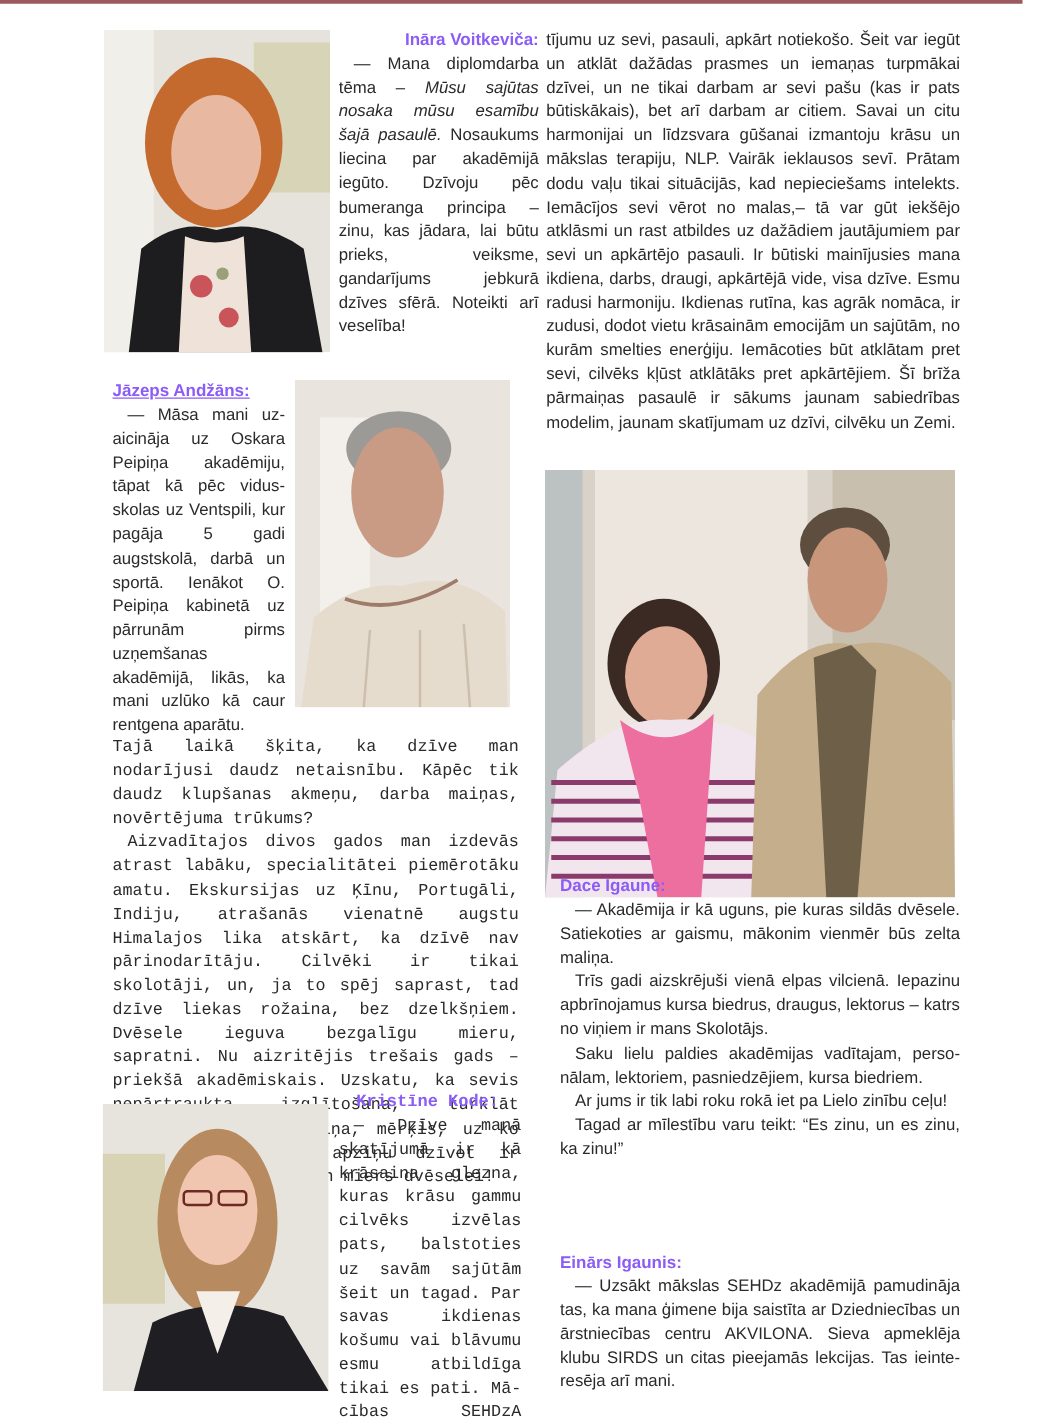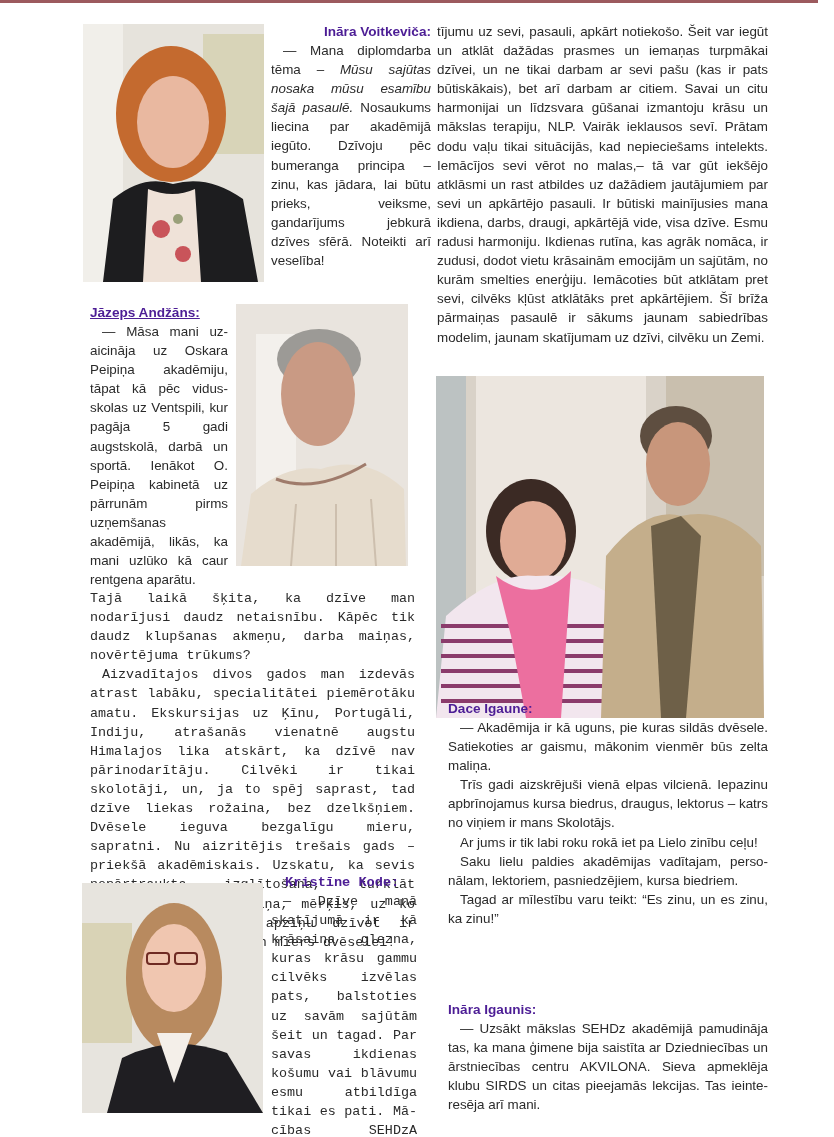--- a/index.html
+++ b/index.html
@@ -2,21 +2,21 @@
 <html><head>
   <meta charset="utf-8">
   <style>
     html, body { margin: 0; padding: 0; background: #ffffff; }
     body { width: 834px; height: 1137px; position: relative; overflow: hidden;
            font-family: "Liberation Sans", sans-serif; color: #2a2a2a; }
     .top-rule { position: absolute; left: 0; top: 0; width: 818px; height: 3px; background: #9c5a5e; }
     .block { position: absolute; font-size: 13.4px; line-height: 19.1px; }
     .block p { margin: 0; text-align: justify; text-indent: 12px; }
     .block p.noind { text-indent: 0; }
-    .name { color: #4c1d95; font-weight: bold; font-size: 13.6px; line-height: 19px; margin: 0; }
+    .name { color: #8b5cf6; font-weight: bold; font-size: 13.6px; line-height: 19px; margin: 0; }
     .em { font-style: italic; }
     .photo { position: absolute; overflow: hidden; }
     .photo svg { width: 100%; height: 100%; display: block; }
   </style>
 </head>
 <body>
 
 <div class="top-rule"></div>
 
 <div class="photo" style="left:83px; top:24px; width:181px; height:258px;" aria-label="portrait of Inara Voitkevica">
@@ -89,27 +89,27 @@
     <ellipse cx="242" cy="88" rx="32" ry="42" fill="#c8967b"></ellipse>
     <path d="M165 342 L170 180 Q210 130 245 140 Q290 130 325 170 L328 342 Z" fill="#c4ae8b"></path>
     <path d="M215 150 L245 140 L265 160 L250 342 L225 342 Z" fill="#6e6048"></path>
   </svg>
 </div>
 
 <div class="block" style="left:448px; top:699px; width:320px;">
   <h3 class="name">Dace Igaune:</h3>
   <p>— Akadēmija ir kā uguns, pie kuras sildās dvē­sele. Satiekoties ar gaismu, mākonim vienmēr būs zelta maliņa.</p>
   <p>Trīs gadi aizskrējuši vienā elpas vilcienā. Iepazinu apbrīnojamus kursa biedrus, draugus, lektorus – katrs no viņiem ir mans Skolotājs.</p>
+  <p>Saku lielu paldies akadēmijas vadītajam, perso­nālam, lektoriem, pasniedzējiem, kursa biedriem.</p>
   <p>Ar jums ir tik labi roku rokā iet pa Lielo zinību ceļu!</p>
-  <p>Saku lielu paldies akadēmijas vadītajam, perso­nālam, lektoriem, pasniedzējiem, kursa biedriem.</p>
   <p>Tagad ar mīlestību varu teikt: “Es zinu, un es zinu, ka zinu!”</p>
 </div>
 
 <div class="block" style="left:448px; top:1000px; width:320px;">
-  <h3 class="name">Ināra Igaunis:</h3>
+  <h3 class="name">Einārs Igaunis:</h3>
   <p>— Uzsākt mākslas SEHDz akadēmijā pamudināja tas, ka mana ģimene bija saistīta ar Dziedniecības un ārstniecības centru AKVILONA. Sieva apmeklēja klubu SIRDS un citas pieejamās lekcijas. Tas ieinte­resēja arī mani.</p>
 </div>
 
 <div class="photo" style="left:82px; top:883px; width:181px; height:230px;" aria-label="portrait of Kristine Kode">
   <svg viewBox="0 0 181 230" preserveAspectRatio="none">
     <rect width="181" height="230" fill="#e7e4de"></rect>
     <rect x="0" y="40" width="50" height="120" fill="#d9d3b6"></rect>
     <ellipse cx="92" cy="95" rx="48" ry="75" fill="#b88a5f"></ellipse>
     <ellipse cx="92" cy="85" rx="32" ry="44" fill="#f0c6b0"></ellipse>
     <rect x="65" y="70" width="22" height="11" rx="3" fill="none" stroke="#6e2a22" stroke-width="2"></rect>

